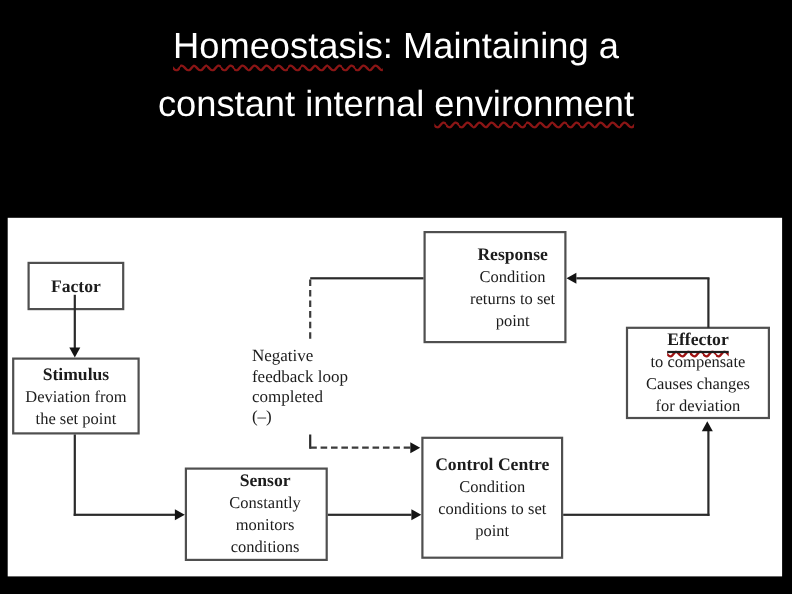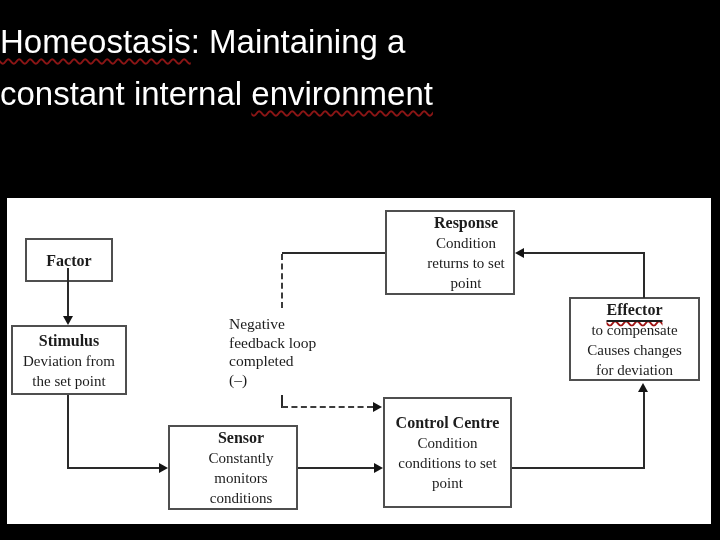--- a/index.html
+++ b/index.html
@@ -2,21 +2,21 @@
 <html><head>
 <meta charset="utf-8">
 <style>
   * { margin:0; padding:0; box-sizing:border-box; }
   html,body { width:720px; height:540px; overflow:hidden; }
   body { background:#000; position:relative; font-family:"Liberation Serif", serif; }
 
   
   .slide-title {
     position:absolute; top:16px; left:0; width:720px;
-    color:#fff;
+    text-align:center; color:#fff;
     font-family:"Liberation Sans", sans-serif;
     font-size:33px; line-height:52px; font-weight:400;
   }
   .sq-red {
     text-decoration:underline wavy #8b1515;
     text-decoration-thickness:2px;
     text-underline-offset:5px;
   }
 
   
@@ -81,21 +81,21 @@
     <div>conditions</div>
   </div>
 
   <div class="box" style="left:376px; top:199px; width:129px; height:111px;">
     <div class="box-title">Control Centre</div>
     <div>Condition</div>
     <div>conditions to set</div>
     <div>point</div>
   </div>
 
-  <div class="box" style="left:378px; top:12px; width:130px; height:85px;padding-left:32px;">
+  <div class="box" style="left:378px; top:12px; width:130px; height:102px;padding-left:32px;">
     <div class="box-title">Response</div>
     <div>Condition</div>
     <div>returns to set</div>
     <div>point</div>
   </div>
 
   <div class="box" style="left:562px; top:99px; width:131px; height:84px;">
     <div class="box-title"><span class="sq-red-sm"><span class="u-line">Effector</span></span></div>
     <div>to compensate</div>
     <div>Causes changes</div>

